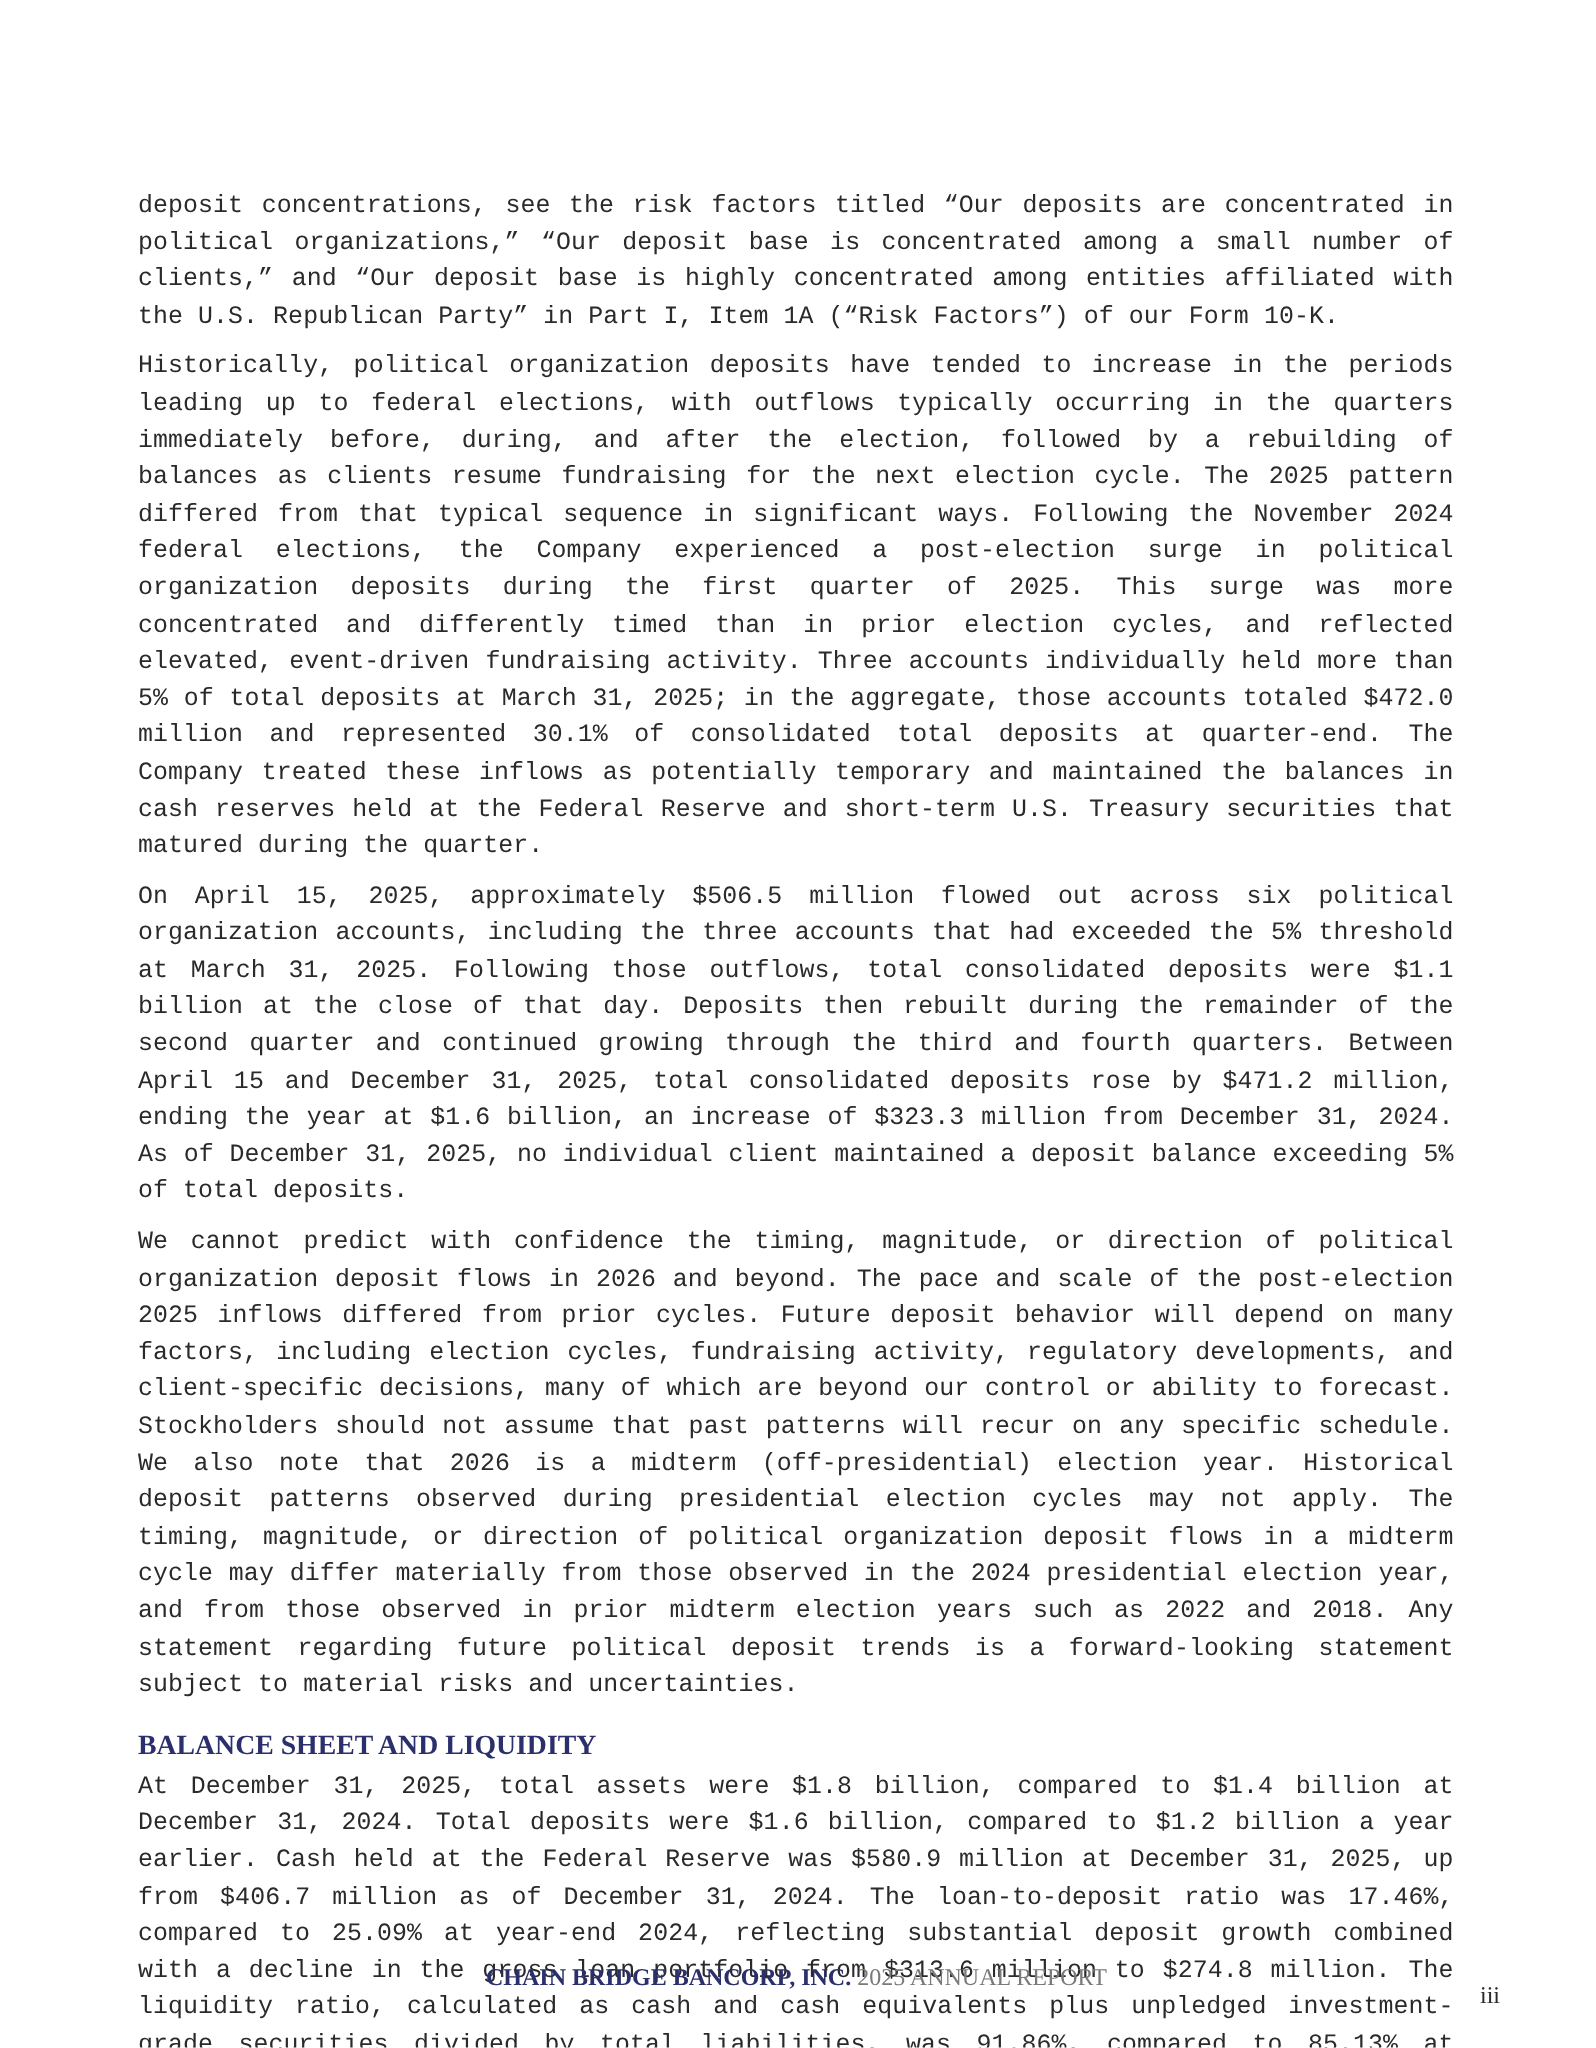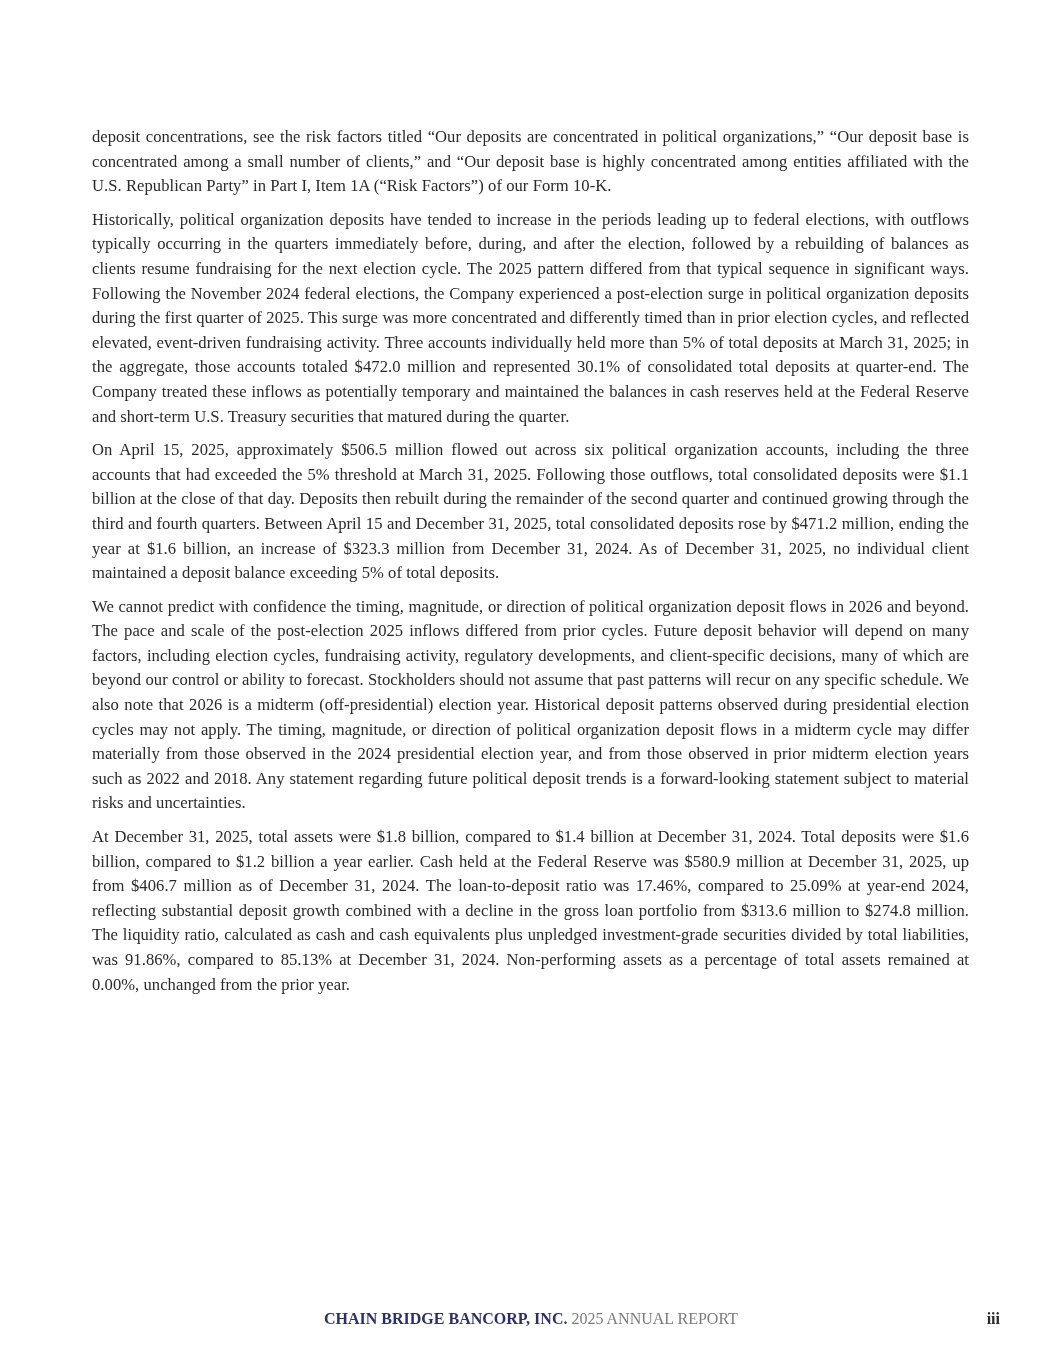--- a/index.html
+++ b/index.html
@@ -19,21 +19,21 @@
       position: absolute;
       left: 92px;
       top: 125px;
       width: 877px;
     }
     .para {
       margin: 0 0 9px 0;
       font-size: 16.6px;
       line-height: 24.6px;
       text-align: justify;
-      font-family: Liberation Serif, serif;
+      font-family: Liberation Mono, monospace;
       letter-spacing: 0.05px;
     }
     .section-heading {
       margin: 16px 0 3px 0;
       font-size: 18.5px;
       line-height: 24px;
       font-weight: bold;
       color: #2b2f6b;
       font-family: "Liberation Serif", "DejaVu Serif", serif;
     }
@@ -51,34 +51,35 @@
     .footer-company {
       font-weight: bold;
       color: #2b2f6b;
     }
     .footer-report {
       color: #7a7a7a;
     }
     .footer-page {
       position: absolute;
       right: 0;
-      top: 0;
-      font-weight: bold;
+      top: 12px;
+      font-weight: normal;
       color: #2a2a2a;
     }
   </style>
 </head>
 <body>
 
 <div class="content">
   <p class="para">deposit concentrations, see the risk factors titled “Our deposits are concentrated in political organizations,” “Our deposit base is concentrated among a small number of clients,” and “Our deposit base is highly concentrated among entities affiliated with the U.S. Republican Party” in Part I, Item 1A (“Risk Factors”) of our Form 10-K.</p>
   <p class="para">Historically, political organization deposits have tended to increase in the periods leading up to federal elections, with outflows typically occurring in the quarters immediately before, during, and after the election, followed by a rebuilding of balances as clients resume fundraising for the next election cycle. The 2025 pattern differed from that typical sequence in significant ways. Following the November 2024 federal elections, the Company experienced a post-election surge in political organization deposits during the first quarter of 2025. This surge was more concentrated and differently timed than in prior election cycles, and reflected elevated, event-driven fundraising activity. Three accounts individually held more than 5% of total deposits at March 31, 2025; in the aggregate, those accounts totaled $472.0 million and represented 30.1% of consolidated total deposits at quarter-end. The Company treated these inflows as potentially temporary and maintained the balances in cash reserves held at the Federal Reserve and short-term U.S. Treasury securities that matured during the quarter.</p>
   <p class="para">On April 15, 2025, approximately $506.5 million flowed out across six political organization accounts, including the three accounts that had exceeded the 5% threshold at March 31, 2025. Following those outflows, total consolidated deposits were $1.1 billion at the close of that day. Deposits then rebuilt during the remainder of the second quarter and continued growing through the third and fourth quarters. Between April 15 and December 31, 2025, total consolidated deposits rose by $471.2 million, ending the year at $1.6 billion, an increase of $323.3 million from December 31, 2024. As of December 31, 2025, no individual client maintained a deposit balance exceeding 5% of total deposits.</p>
   <p class="para">We cannot predict with confidence the timing, magnitude, or direction of political organization deposit flows in 2026 and beyond. The pace and scale of the post-election 2025 inflows differed from prior cycles. Future deposit behavior will depend on many factors, including election cycles, fundraising activity, regulatory developments, and client-specific decisions, many of which are beyond our control or ability to forecast. Stockholders should not assume that past patterns will recur on any specific schedule. We also note that 2026 is a midterm (off-presidential) election year. Historical deposit patterns observed during presidential election cycles may not apply. The timing, magnitude, or direction of political organization deposit flows in a midterm cycle may differ materially from those observed in the 2024 presidential election year, and from those observed in prior midterm election years such as 2022 and 2018. Any statement regarding future political deposit trends is a forward-looking statement subject to material risks and uncertainties.</p>
 
+  <h2 class="section-heading">BALANCE SHEET AND LIQUIDITY</h2>
   <p class="para">At December 31, 2025, total assets were $1.8 billion, compared to $1.4 billion at December 31, 2024. Total deposits were $1.6 billion, compared to $1.2 billion a year earlier. Cash held at the Federal Reserve was $580.9 million at December 31, 2025, up from $406.7 million as of December 31, 2024. The loan-to-deposit ratio was 17.46%, compared to 25.09% at year-end 2024, reflecting substantial deposit growth combined with a decline in the gross loan portfolio from $313.6 million to $274.8 million. The liquidity ratio, calculated as cash and cash equivalents plus unpledged investment-grade securities divided by total liabilities, was 91.86%, compared to 85.13% at December 31, 2024. Non-performing assets as a percentage of total assets remained at 0.00%, unchanged from the prior year.</p>
 </div>
 
 <div class="footer">
   <span class="footer-company">CHAIN BRIDGE BANCORP, INC.</span>
   <span class="footer-report">2025 ANNUAL REPORT</span>
   <span class="footer-page">iii</span>
 </div>
 
 </body></html>

